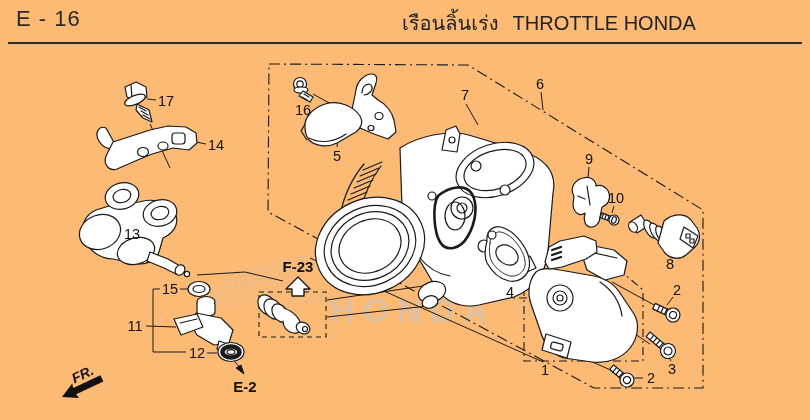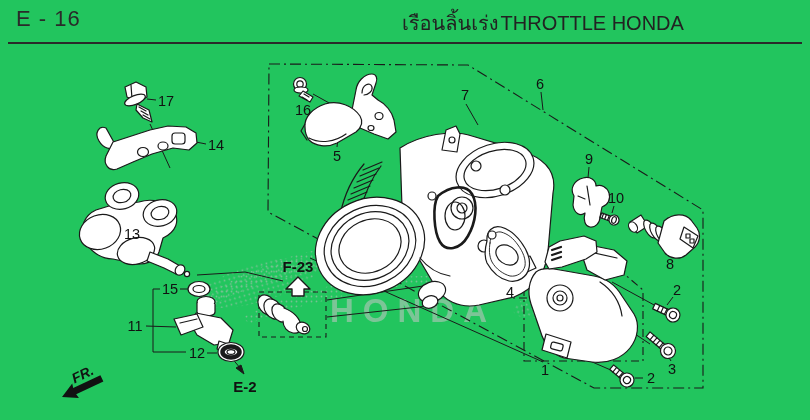--- a/index.html
+++ b/index.html
@@ -1,20 +1,20 @@
 <!DOCTYPE html>
 <html><head>
 <meta charset="utf-8">
 <style>
   html,body{margin:0;padding:0;background:#fff;}
-  .page{position:relative;width:810px;height:420px;background:#22c55e;overflow:hidden;
+  .page{position:relative;width:810px;height:420px;background:#fdba74;overflow:hidden;
         font-family:"Liberation Sans", sans-serif;color:#1a1a1a;text-align:center;}
   .hdr-code{position:absolute;left:16px;top:6px;font-size:22px;letter-spacing:1px;color:#2a2a2a;}
   .hdr-title{position:absolute;left:402px;top:7px;font-size:20px;color:#222;white-space:nowrap;}
-  .hdr-title .thai{margin-right:2px;}
+  .hdr-title .thai{margin-right:14px;}
   .hdr-rule{position:absolute;left:8px;right:8px;top:42px;border-top:2px solid #2a2a2a;height:0;}
   svg text{font-family:"Liberation Sans", sans-serif;}
   .callout{font-size:14.5px;fill:#111;}
   .ref{font-size:15px;font-weight:bold;fill:#111;}
 </style>
 </head>
 <body>
 
 <div class="page">
 

